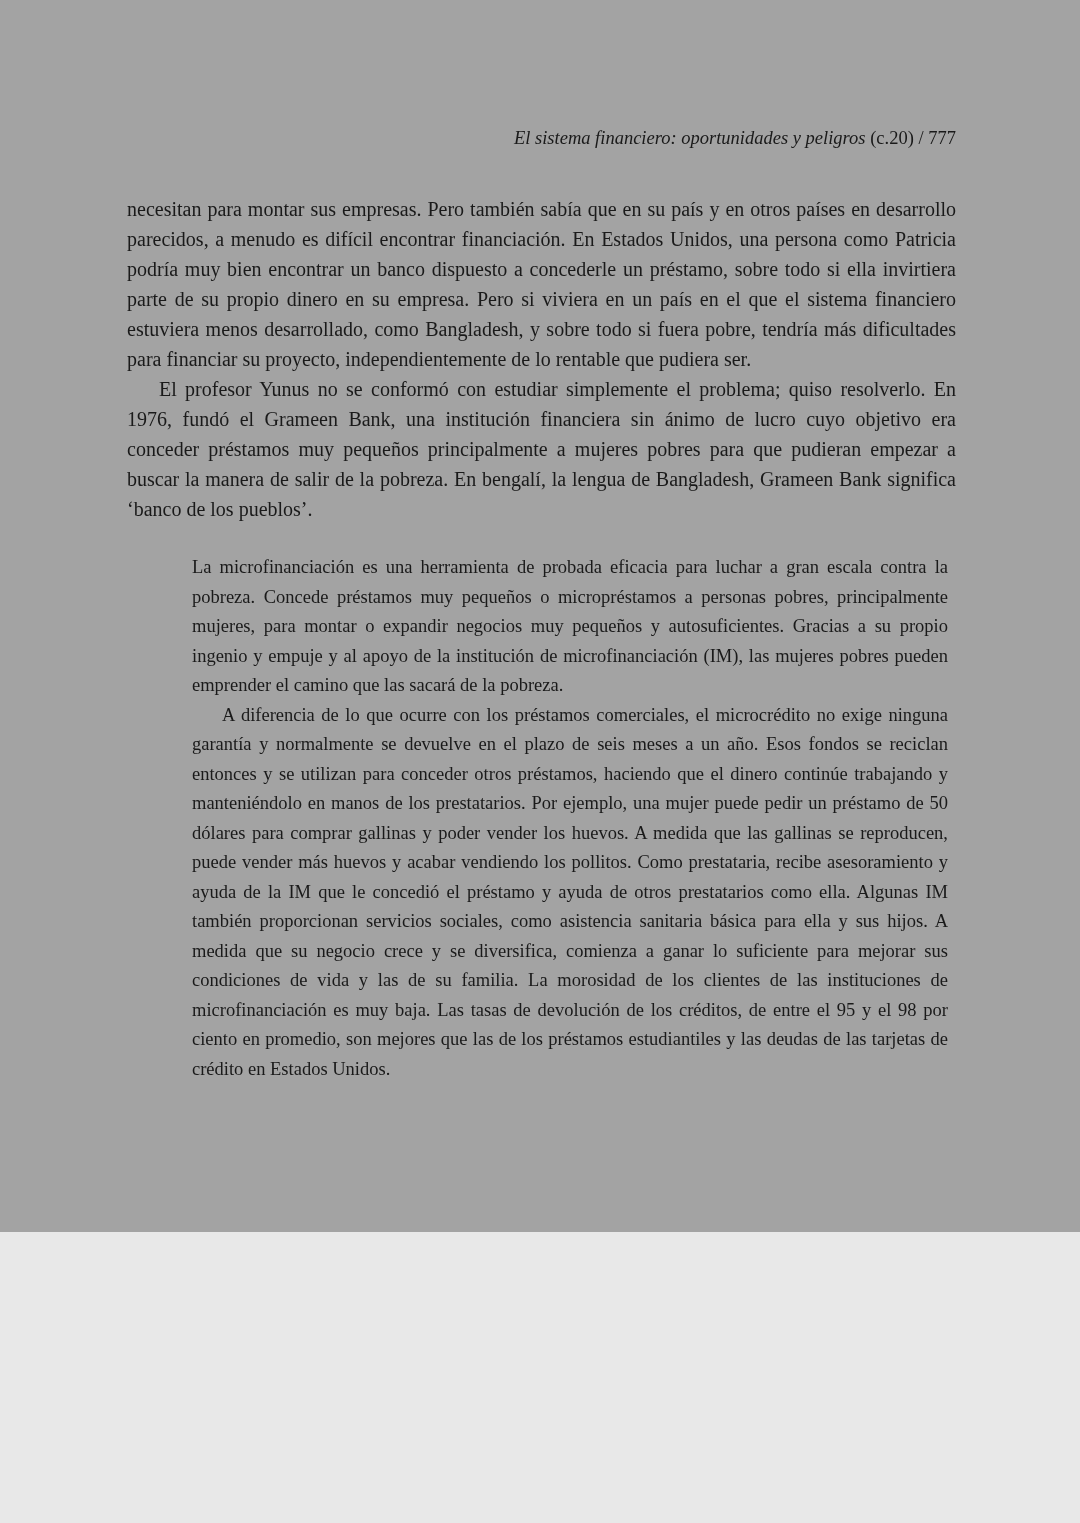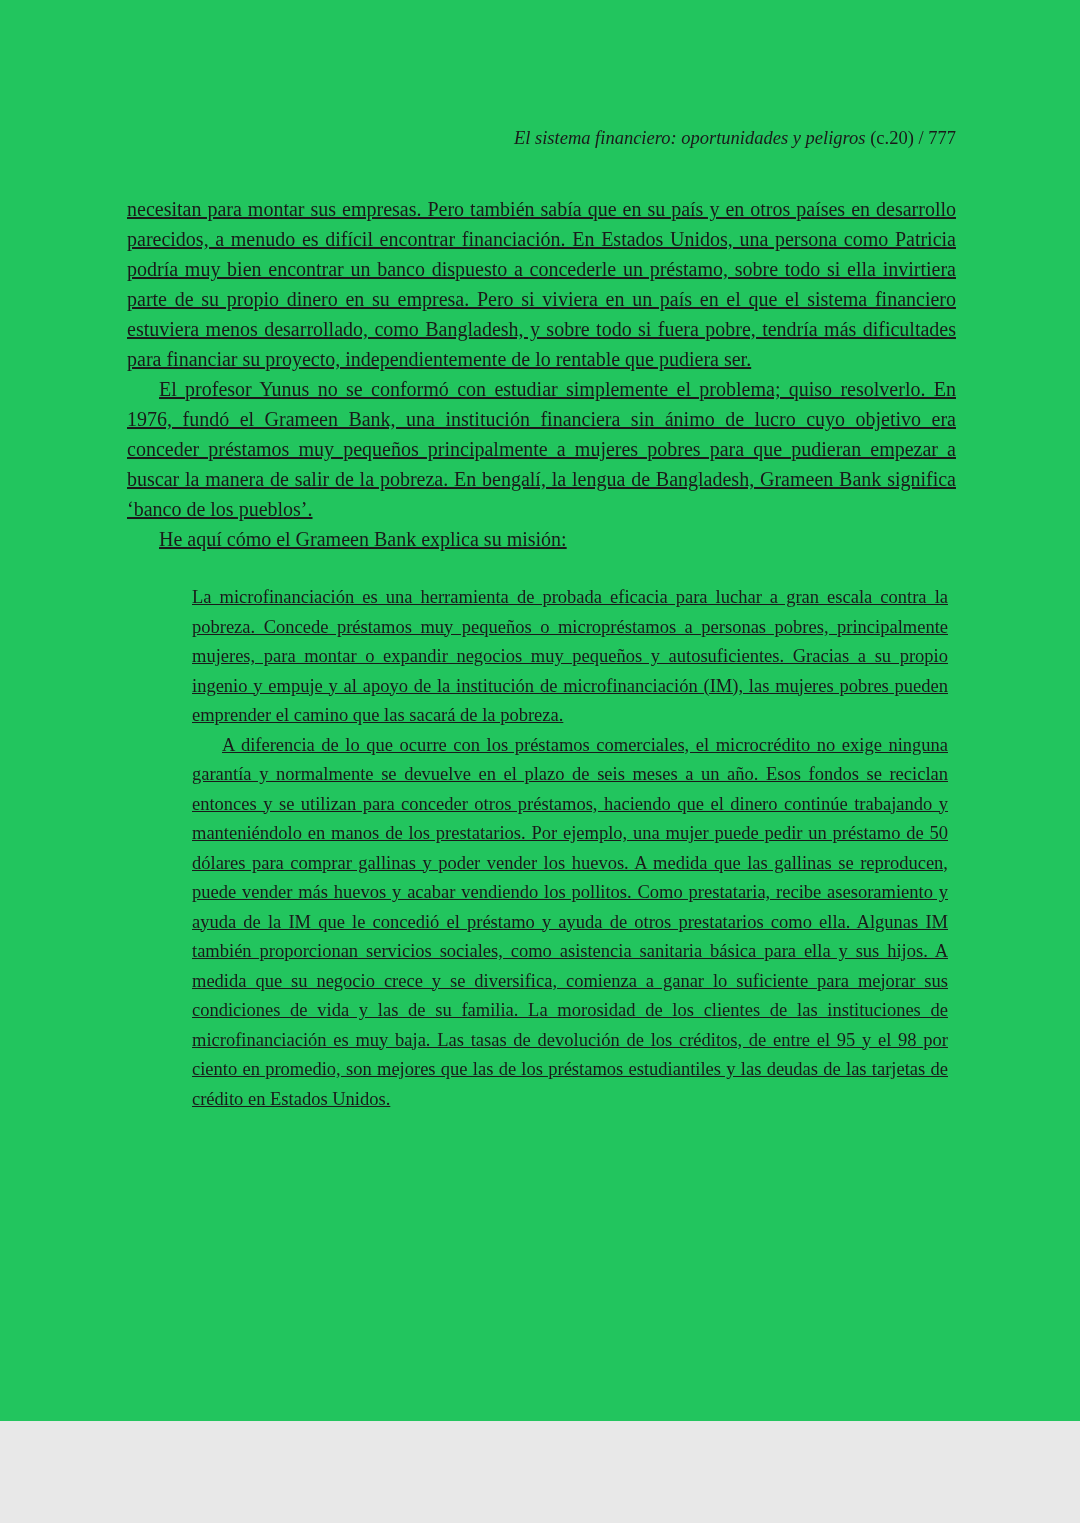--- a/index.html
+++ b/index.html
@@ -3,23 +3,23 @@
 <meta charset="utf-8">
 <style>
   html, body {
     margin: 0;
     padding: 0;
     background: #e8e8e8;
   }
   .page {
     position: relative;
     width: 1080px;
-    height: 1421px;
+    height: 1232px;
     margin: 0 auto;
-    background: #22c55e;
+    background: #a3a3a3;
     color: #1a1a1a;
     font-family: "Liberation Serif", "DejaVu Serif", serif;
     box-sizing: border-box;
     overflow: hidden;
   }
   .content {
     position: absolute;
     left: 127px;
     top: 126px;
     width: 829px;
@@ -38,21 +38,20 @@
     font-style: normal;
   }
   .body-text {
     font-size: 20px;
     line-height: 30px;
     text-align: justify;
   }
   p {
     margin: 0;
     padding: 0;
-    text-decoration: underline;
   }
   p.indent {
     text-indent: 32px;
   }
   .blockquote {
     margin: 29px 8px 29px 65px;
     font-size: 18.5px;
     line-height: 29.5px;
     text-align: justify;
   }
@@ -69,21 +68,20 @@
     <div class="running-head">
       <span class="rh-title">El sistema financiero: oportunidades y peligros</span><span class="rh-suffix"> (c.20) / 777</span>
     </div>
 
     <div class="body-text">
 
       <p>necesitan para montar sus empresas. Pero también sabía que en su país y en otros países en desarrollo parecidos, a menudo es difícil encontrar financiación. En Estados Unidos, una persona como Patricia podría muy bien encontrar un banco dispuesto a concederle un préstamo, sobre todo si ella invirtiera parte de su propio dinero en su empresa. Pero si viviera en un país en el que el sistema financiero estuviera menos desarrollado, como Bangladesh, y sobre todo si fuera pobre, tendría más dificultades para financiar su proyecto, independientemente de lo rentable que pudiera ser.</p>
 
       <p class="indent">El profesor Yunus no se conformó con estudiar simplemente el problema; quiso resolverlo. En 1976, fundó el Grameen Bank, una institución financiera sin ánimo de lucro cuyo objetivo era conceder préstamos muy pequeños principalmente a mujeres pobres para que pudieran empezar a buscar la manera de salir de la pobreza. En bengalí, la lengua de Bangladesh, Grameen Bank significa ‘banco de los pueblos’.</p>
 
-      <p class="indent">He aquí cómo el Grameen Bank explica su misión:</p>
 
       <div class="blockquote">
         <p>La microfinanciación es una herramienta de probada eficacia para luchar a gran escala contra la pobreza. Concede préstamos muy pequeños o micropréstamos a personas pobres, principalmente mujeres, para montar o expandir negocios muy pequeños y autosuficientes. Gracias a su propio ingenio y empuje y al apoyo de la institución de microfinanciación (IM), las mujeres pobres pueden emprender el camino que las sacará de la pobreza.</p>
         <p class="q-indent">A diferencia de lo que ocurre con los préstamos comerciales, el microcrédito no exige ninguna garantía y normalmente se devuelve en el plazo de seis meses a un año. Esos fondos se reciclan entonces y se utilizan para conceder otros préstamos, haciendo que el dinero continúe trabajando y manteniéndolo en manos de los prestatarios. Por ejemplo, una mujer puede pedir un préstamo de 50 dólares para comprar gallinas y poder vender los huevos. A medida que las gallinas se reproducen, puede vender más huevos y acabar vendiendo los pollitos. Como prestataria, recibe asesoramiento y ayuda de la IM que le concedió el préstamo y ayuda de otros prestatarios como ella. Algunas IM también proporcionan servicios sociales, como asistencia sanitaria básica para ella y sus hijos. A medida que su negocio crece y se diversifica, comienza a ganar lo suficiente para mejorar sus condiciones de vida y las de su familia. La morosidad de los clientes de las instituciones de microfinanciación es muy baja. Las tasas de devolución de los créditos, de entre el 95 y el 98 por ciento en promedio, son mejores que las de los préstamos estudiantiles y las deudas de las tarjetas de crédito en Estados Unidos.</p>
       </div>
 
 
     </div>
   </div>
 </div>

